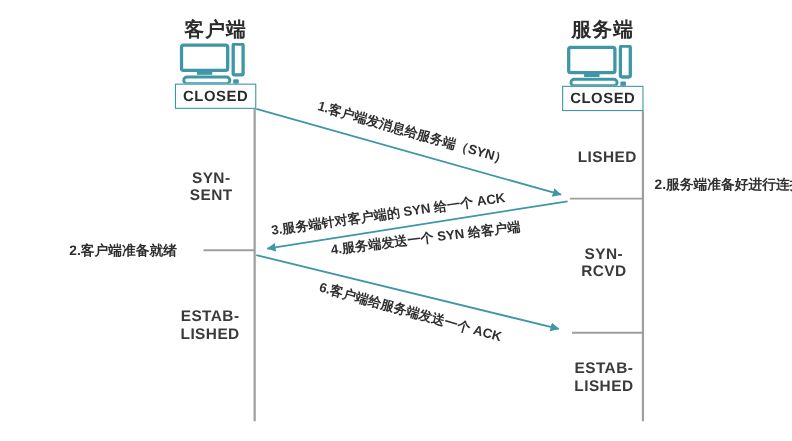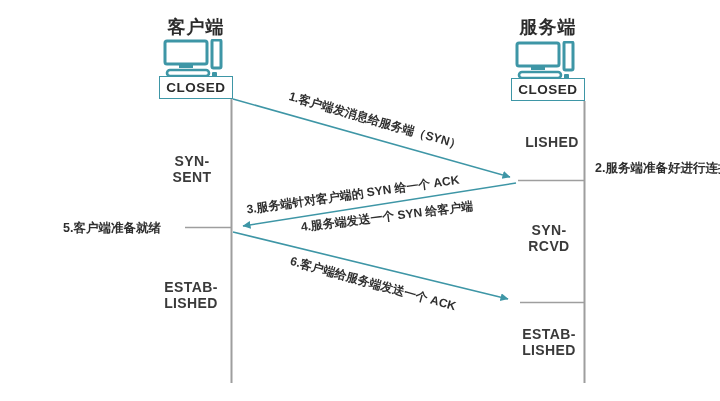--- a/index.html
+++ b/index.html
@@ -126,15 +126,15 @@
 RCVD</div>
   <div class="state-label" style="left:507px; top:326px;">ESTAB-
 LISHED</div>
 
   <div class="msg-label" style="left:375px; top:121px; transform:translate(-50%,-50%) rotate(16deg);">1.客户端发消息给服务端（SYN）</div>
   <div class="msg-label" style="left:353px; top:195px; transform:translate(-50%,-50%) rotate(-8deg);">3.服务端针对客户端的 SYN 给一个 ACK</div>
   <div class="msg-label" style="left:387px; top:217px; transform:translate(-50%,-50%) rotate(-7deg);">4.服务端发送一个 SYN 给客户端</div>
   <div class="msg-label" style="left:373px; top:284px; transform:translate(-50%,-50%) rotate(15.5deg);">6.客户端给服务端发送一个 ACK</div>
 
   <div class="side-note" style="left:595px; top:160px;">2.服务端准备好进行连接</div>
-  <div class="side-note" style="left:63px; top:220px;">5.客户端准备就绪</div>
+  <div class="side-note" style="left:63px; top:220px;">2.客户端准备就绪</div>
 
 </div>
 
 </body></html>

